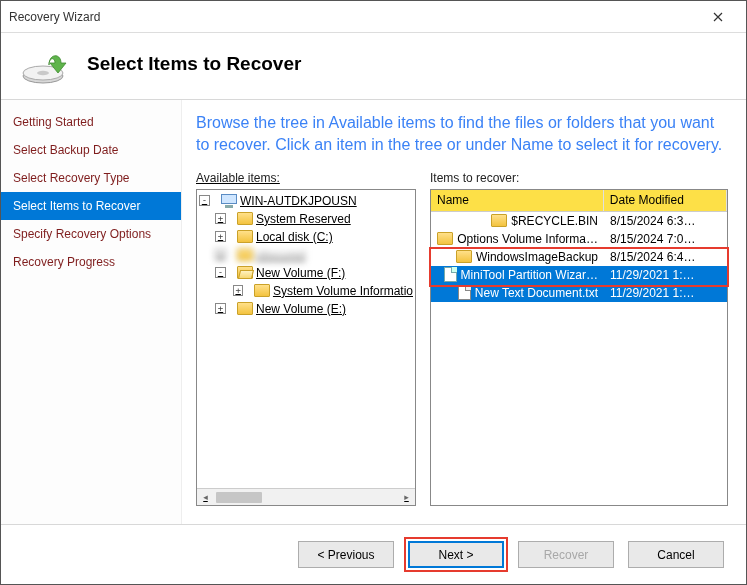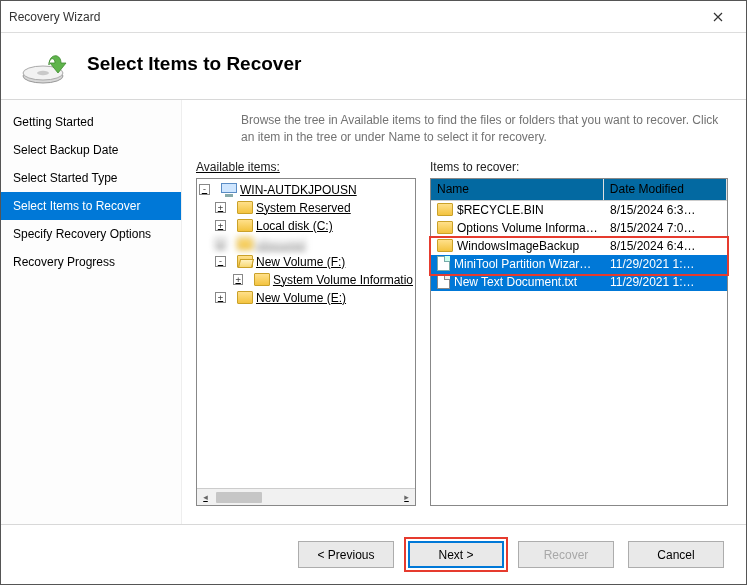--- a/index.html
+++ b/index.html
@@ -18,26 +18,26 @@
     display: flex; align-items: center; gap: 18px; padding: 10px 20px 14px 18px;
     border-bottom: 1px solid #d8d8d8;
   }
   .header .title { font-size: 19px; font-weight: 700; color: #000; }
   .body { flex: 1; display: flex; min-height: 0; }
   .sidebar {
     width: 181px; border-right: 1px solid #eee; background: #fdfdfd;
     padding-top: 8px;
   }
   .nav-item {
-    font-size: 12px; padding: 7px 12px; color: #000000; cursor: pointer;
+    font-size: 12px; padding: 7px 12px; color: #7f1d1d; cursor: pointer;
     white-space: nowrap;
   }
   .nav-item.active { background: #0078d7; color: #fff; }
   .main { flex: 1; padding: 12px 18px 0 14px; display: flex; flex-direction: column; min-width: 0; }
-  .intro { font-size: 12px; color: #737373; line-height: 1.4; margin-bottom: 14px; margin-left: 45px; }
+  .intro { font-size: 16px; color: #3b82f6; line-height: 1.4; margin-bottom: 14px; }
   .panes { flex: 1; display: flex; gap: 14px; min-height: 0; }
   .pane { display: flex; flex-direction: column; min-width: 0; }
   .pane.left { width: 220px; text-decoration: underline; }
   .pane.right { flex: 1; }
   .pane-label { font-size: 12px; margin-bottom: 4px; color: #222; }
   .listbox {
     flex: 1; border: 1px solid #888; background: #fff; overflow: hidden;
     display: flex; flex-direction: column; font-size: 12px;
   }
   .tree { flex: 1; overflow: auto; padding: 2px 0; }
@@ -54,29 +54,29 @@
   }
   .pc-ico { width:16px; height:14px; position:relative; flex-shrink:0; }
   .pc-ico::before { content:""; position:absolute; inset:0 0 4px 0; background:#cfe6ff; border:1px solid #5a8cc4; }
   .pc-ico::after  { content:""; position:absolute; left:4px; right:4px; bottom:0; height:3px; background:#8aa; }
   .blur { filter: blur(3px); color:#999 !important; }
   .hscroll {
     height: 17px; border-top: 1px solid #ccc; background: #f1f1f1; display: flex; align-items:center;
   }
   .hscroll .btn { width:17px; height:100%; display:flex; align-items:center; justify-content:center; color:#666; font-size:9px; }
   .hscroll .thumb { width:46px; height:11px; background:#c6c6c6; margin-left:2px; border-radius:1px; }
-  .table-head { display:flex; height:22px; border-bottom:1px solid #ccc; background:#0369a1; }
+  .table-head { display:flex; height:22px; border-bottom:1px solid #ccc; background:#fde047; }
   .th, .td { padding: 3px 6px; font-size:12px; display:flex; align-items:center; overflow:hidden; white-space:nowrap; text-overflow:ellipsis; }
   .th { border-right:1px solid #e0e0e0; }
   .col-name { flex: 1.45; }
   .col-date { flex: 1; }
   .table-body { flex:1; overflow:auto; }
   .trow { display:flex; height:18px; }
   .trow.selected { background:#0078d7; color:#fff; }
-  .cell-name { display:flex; align-items:center; gap:4px; overflow:hidden; }
+  .cell-name { display:flex; align-items:center; gap:4px; overflow:hidden;justify-content:flex-end; }
   .file-ico { width:13px; height:15px; background:#fff; border:1px solid #7aa; position:relative; flex-shrink:0; }
   .file-ico::before { content:""; position:absolute; right:-1px; top:-1px; width:5px; height:5px; background:#cfe; border-left:1px solid #7aa; border-bottom:1px solid #7aa; }
   .file-ico.txt { border-color:#888; }
   .file-ico.txt::before{ background:#eee; border-color:#888;}
   .highlight-box {
     position: absolute; border: 2px solid #e63b2e; pointer-events: none;
   }
   .footer {
     border-top: 1px solid #d8d8d8; height: 60px; display:flex; align-items:center; justify-content:flex-end; gap:14px; padding: 0 22px;
   }
@@ -110,21 +110,21 @@
       <path d="M30 22 C30 10 42 10 42 20 L47 20 L39 30 L31 20 L36 20 C36 14 30 14 30 22 Z" fill="#5fb44c" stroke="#3d8a2d" stroke-width="0.8"></path>
     </svg>
     <div class="title">Select Items to Recover</div>
   </div>
 
   <div class="body">
 
     <div class="sidebar">
       <div class="nav-item">Getting Started</div>
       <div class="nav-item">Select Backup Date</div>
-      <div class="nav-item">Select Started Type</div>
+      <div class="nav-item">Select Recovery Type</div>
       <div class="nav-item active">Select Items to Recover</div>
       <div class="nav-item">Specify Recovery Options</div>
       <div class="nav-item">Recovery Progress</div>
     </div>
 
     <div class="main">
       <div class="intro">Browse the tree in Available items to find the files or folders that you want to recover. Click an item in the tree or under Name to select it for recovery.</div>
 
       <div class="panes">
 

